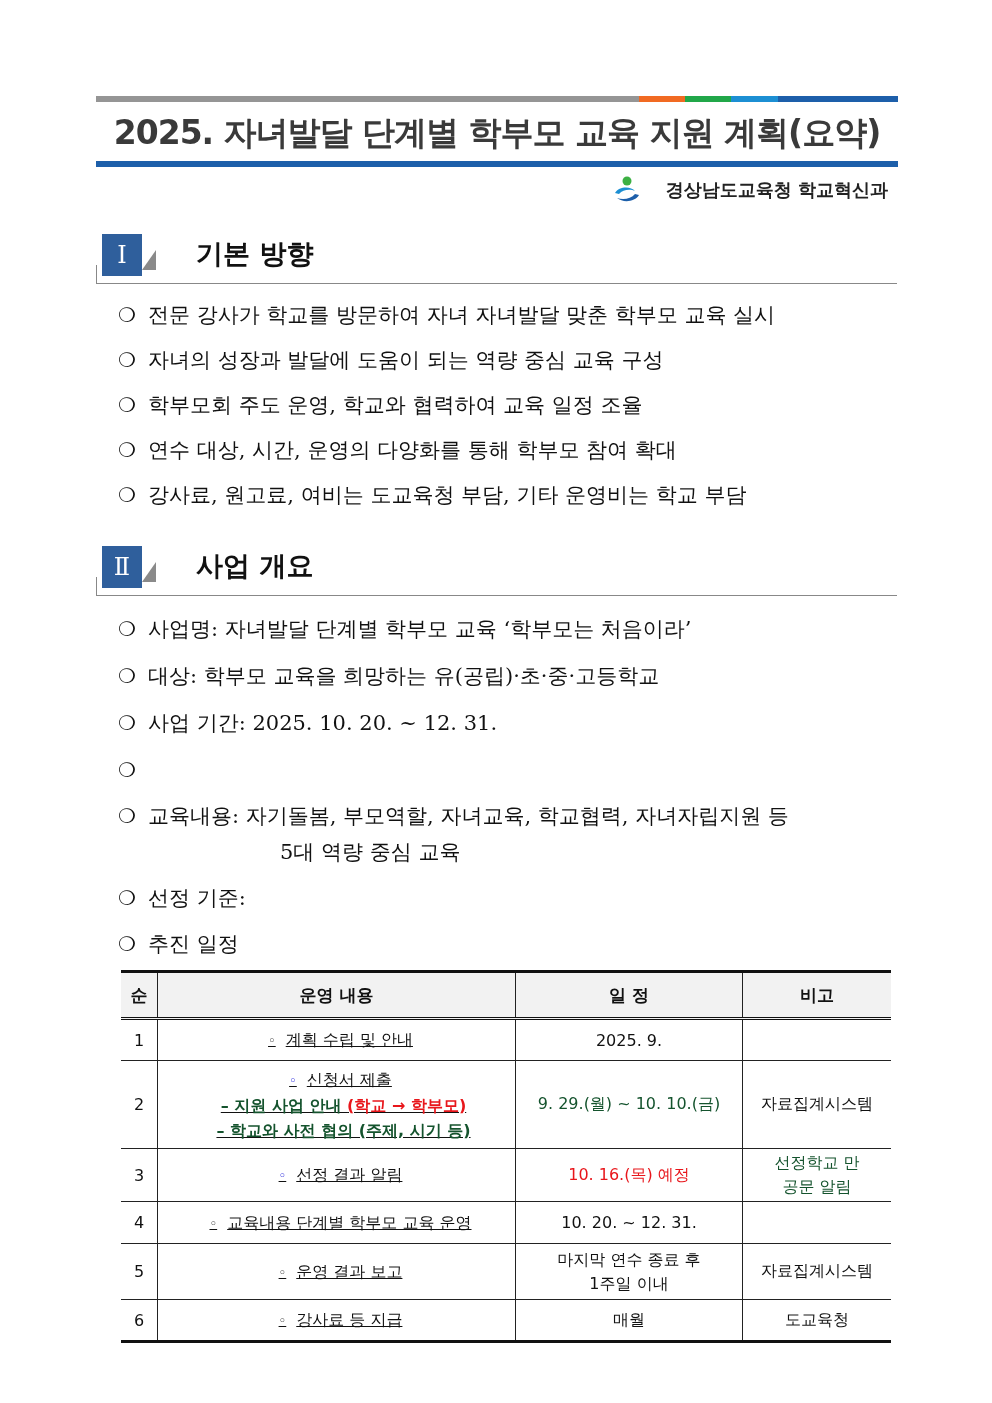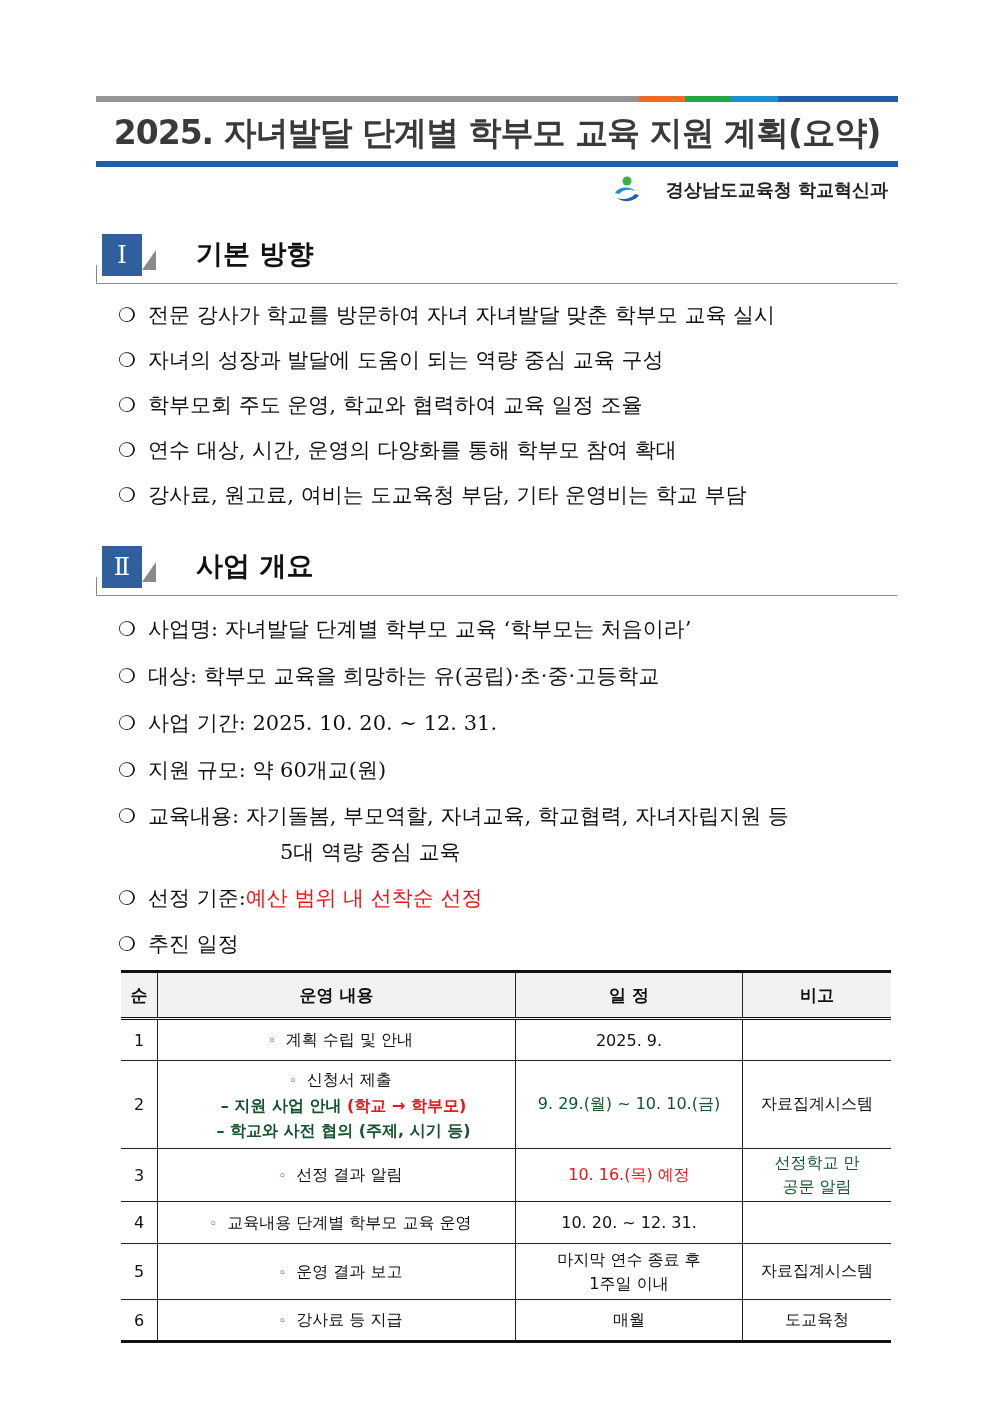--- a/index.html
+++ b/index.html
@@ -24,21 +24,21 @@
   .red { color: #e8161b; }
   .blue { color: #14532d; }
   
   table.sched { position: absolute; left: 121px; top: 970px; width: 770px; border-collapse: collapse; font-size: 16px; }
   table.sched td, table.sched th { border: 1px solid #222; padding: 2px 6px; text-align: center; vertical-align: middle; }
   table.sched tr:first-child th { border-top: 3px solid #111; background: #f2f2f2; height: 40px; font-weight: bold; font-size: 17px; }
   table.sched tr.hdr th { border-bottom: 3px double #111; }
   table.sched tr:last-child td { border-bottom: 3px solid #111; }
   table.sched th:first-child, table.sched td:first-child { border-left: none; }
   table.sched th:last-child, table.sched td:last-child { border-right: none; }
-  td.content { text-align: center; padding-left: 14px !important; line-height: 25px; }
+  td.content { text-align: center; padding-left: 14px !important; line-height: 25px; text-decoration: underline; }
   td.content .sub { font-weight: bold; padding-left: 6px; }
   .circ { color: #333; margin-right: 10px; font-size: 13px; }
   .circ.blue { color: #1e1edb; }
   .bold { font-weight: normal; }
 </style>
 </head>
 <body>
 
 <div class="abs topbar">
   <span style="width:543px;background:#959595"></span>
@@ -103,33 +103,31 @@
 <div class="abs bullet" style="top:661px">
     <span class="mark">❍</span>
     <span>대상: 학부모 교육을 희망하는 유(공립)·초·중·고등학교</span>
   </div>
 <div class="abs bullet" style="top:708px">
     <span class="mark">❍</span>
     <span>사업 기간: 2025. 10. 20. ~ 12. 31.</span>
   </div>
 <div class="abs bullet" style="top:755px">
     <span class="mark">❍</span>
-    <span>지원 규모: 약 60개교(원)</span>
   </div>
 <div class="abs bullet" style="top:801px">
     <span class="mark">❍</span>
     <span>교육내용: 자기돌봄, 부모역할, 자녀교육, 학교협력, 자녀자립지원 등</span>
   </div>
 <div class="abs bullet" style="top:837px;left:280px">
     <span>5대 역량 중심 교육</span>
   </div>
 <div class="abs bullet" style="top:883px">
     <span class="mark">❍</span>
     <span>선정 기준: </span>
-    <span class="red" style="white-space:pre">예산 범위 내 선착순 선정</span>
   </div>
 <div class="abs bullet" style="top:929px">
     <span class="mark">❍</span>
     <span>추진 일정</span>
   </div>
 
 <table class="sched">
   <tbody>
       <tr class="hdr">
     <th style="width:24px">순</th>

